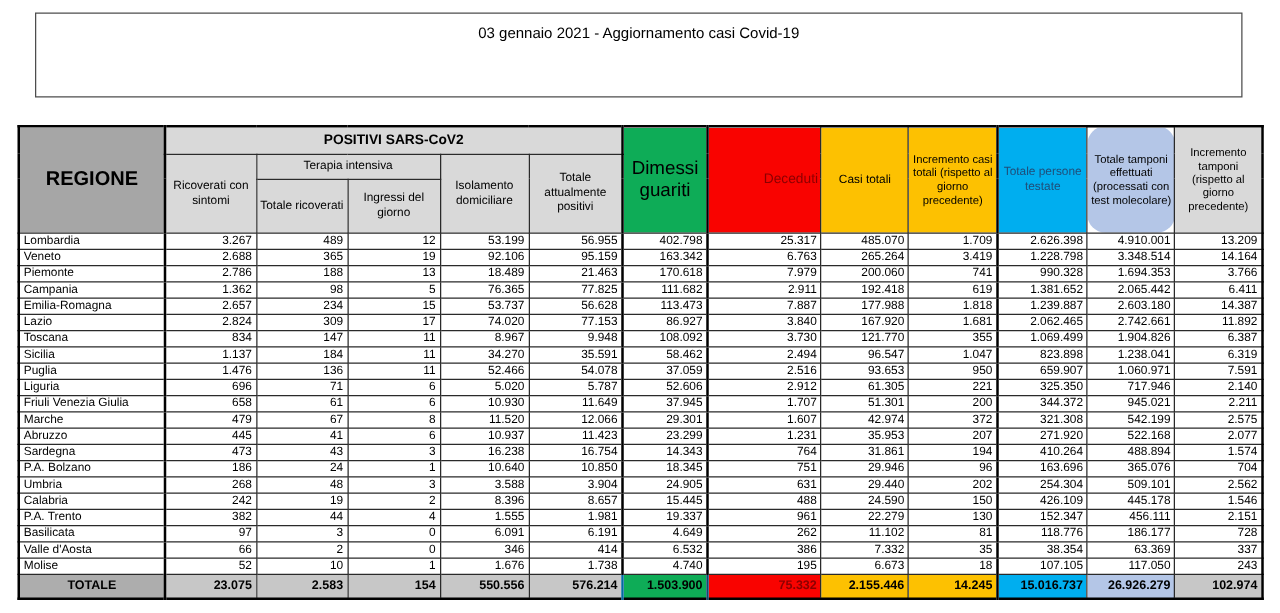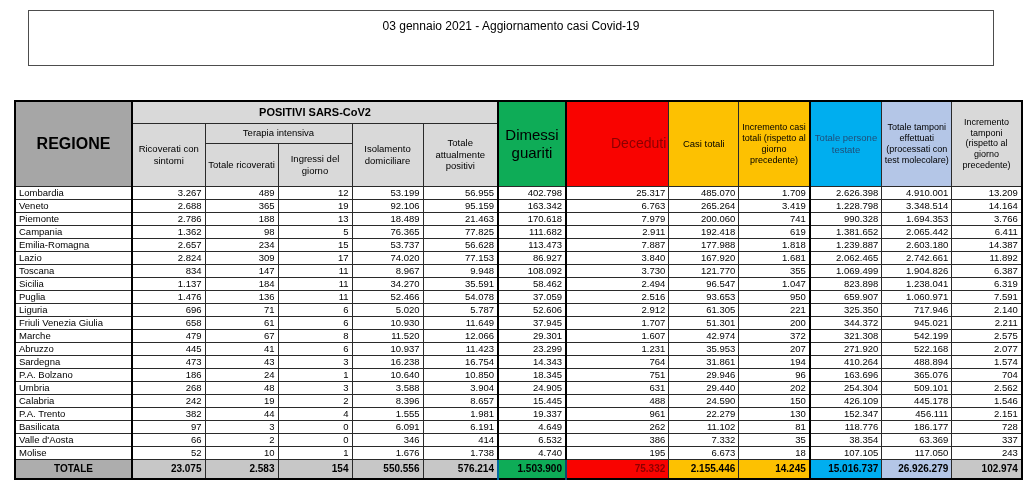--- a/index.html
+++ b/index.html
@@ -8,43 +8,43 @@
     --lblue:#B4C6E7; --hdrgray:#A6A6A6; --subgray:#D9D9D9;
     --totgray:#C7C7C7; --totlabel:#ADADAD;
   }
   *{box-sizing:border-box;}
   html,body{margin:0;padding:0;}
   body{
     position:relative; width:1024px; height:490px; background:#fff;
     font-family:"Liberation Sans", sans-serif; color:#000;
   }
   .title-box{
-    position:absolute; left:28px; top:10px; width:966px; height:56px;
+    position:absolute; left:28px; top:10px; width:966px; height:68px;
     border:1px solid #4d4d4d; background:#fff; text-align:center; font-size:12px;
   }
   .title-box .l1{margin-top:8px;}
   .title-box .l2{margin-top:12px;}
 
   table{
     position:absolute; left:14px; top:100px;
     border-collapse:collapse; table-layout:fixed; border:2px solid #000;
   }
   th,td{border:1px solid #2a2a2a; overflow:hidden;}
   thead th{font-weight:normal; padding:0 2px; white-space:normal; vertical-align:middle; line-height:1.2;}
   thead tr.hr1{height:22px;} thead tr.hr2{height:20px;} thead tr.hr3{height:43px;}
 
   .h-regione{background:var(--hdrgray); font-weight:bold; font-size:16px; border-right:2px solid #000;}
   .h-group{background:var(--subgray); font-weight:bold; font-size:11px;}
   .h-sub{background:var(--subgray); font-size:9.5px;}
   .h-dimessi{background:var(--green); font-size:15px;}
-  .h-deceduti{background:var(--red); color:var(--redtext); font-size:14px;padding-left:44px;}
+  .h-deceduti{background:var(--red); color:var(--redtext); font-size:11px;padding-left:44px;}
   .h-casi{background:var(--yellow); font-size:9.5px;}
   .h-incrcasi{background:var(--yellow); font-size:9px;}
   .h-testate{background:var(--blue); color:var(--bluetext); font-size:9.5px;}
-  .h-tamponi{background:var(--lblue); font-size:9px;}
+  .h-tamponi{background:var(--lblue); font-size:9px;border-radius:14px;}
   .h-incrtamponi{background:var(--subgray); font-size:9px;}
 
   tbody td{height:13px; font-size:9.5px; white-space:nowrap; padding:0;}
   .num{text-align:right; padding-right:3px;}
   .region{text-align:left; padding-left:3px;}
   .ci0{border-right:2px solid #000;}
   .ci6,.ci7,.ci10,.thickL{border-left:2px solid #000;}
 
   tr.totals td{height:20px; font-weight:bold; font-size:10px;}
   .ti0{background:var(--totlabel); text-align:center; border-right:2px solid #000;}

